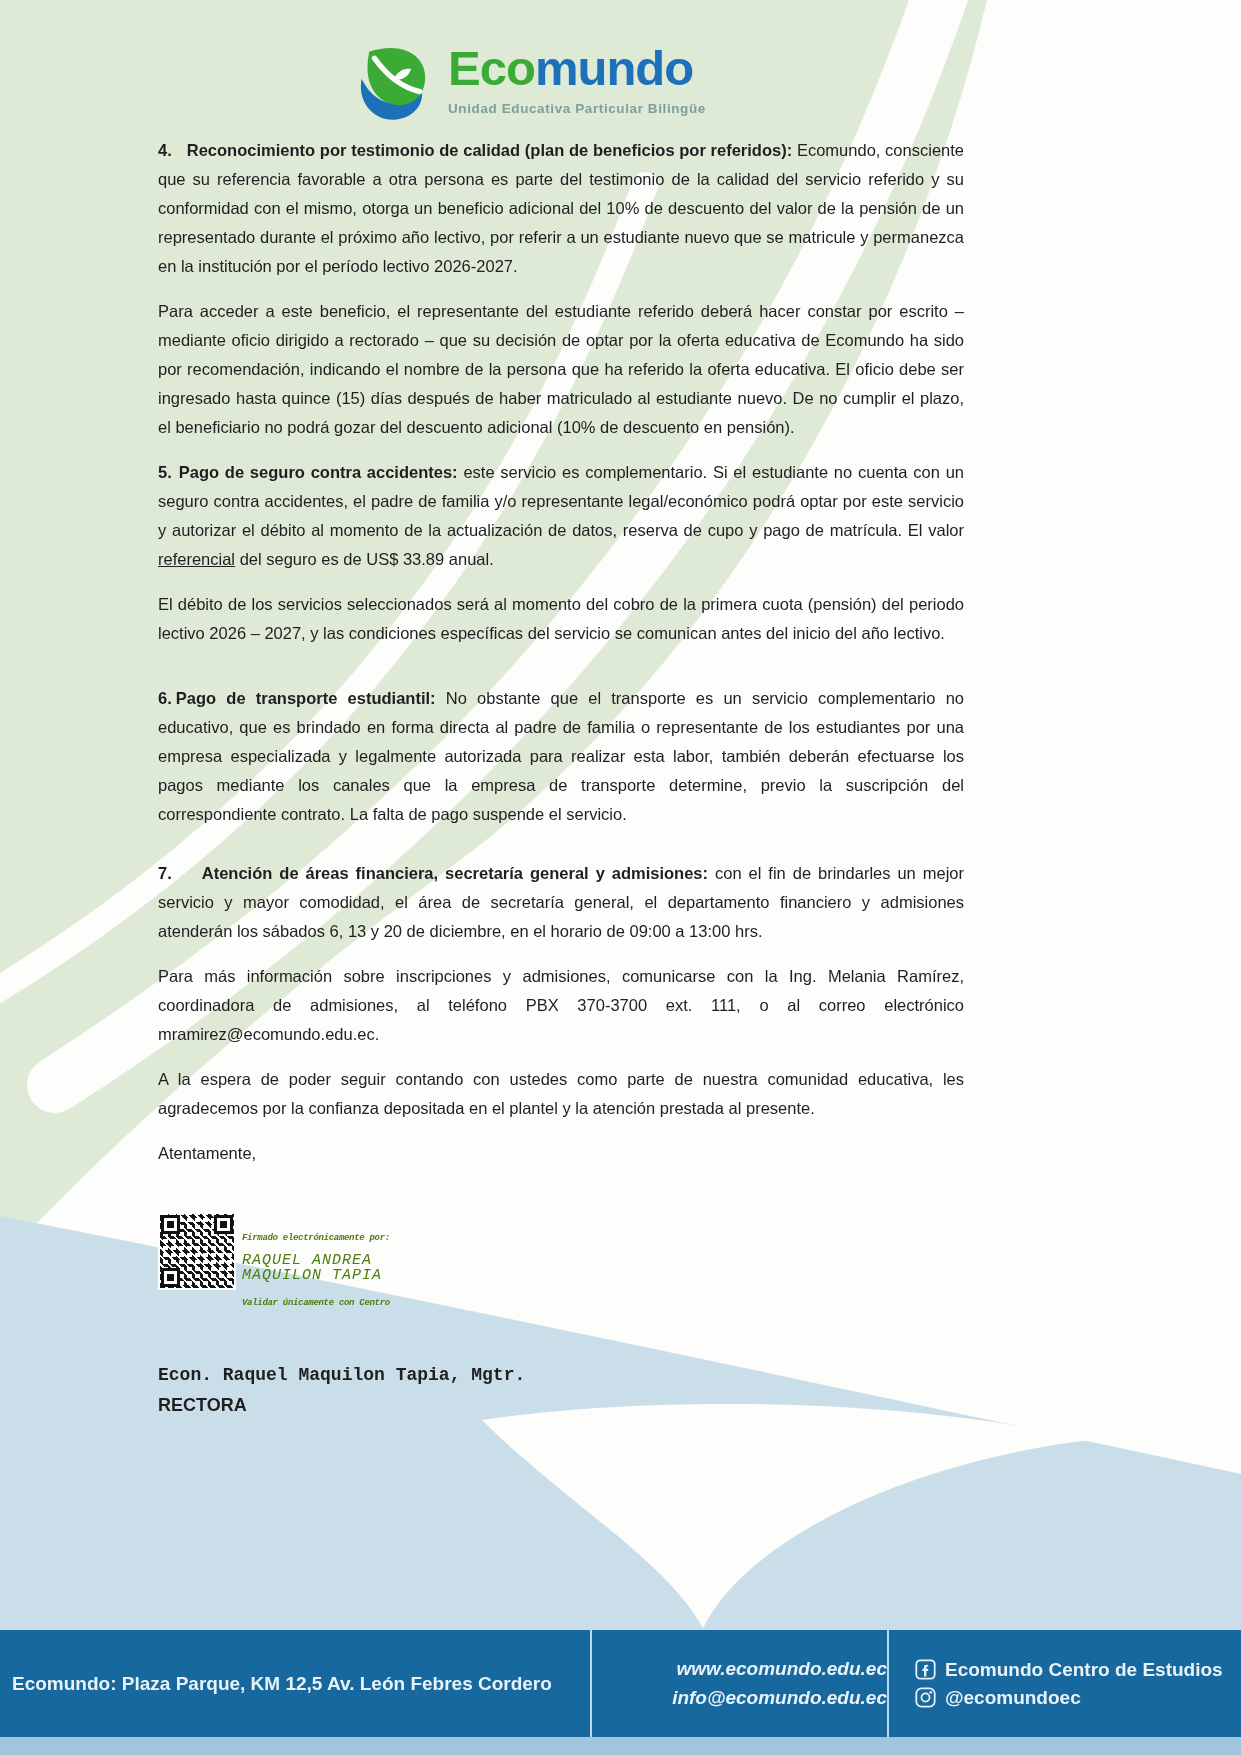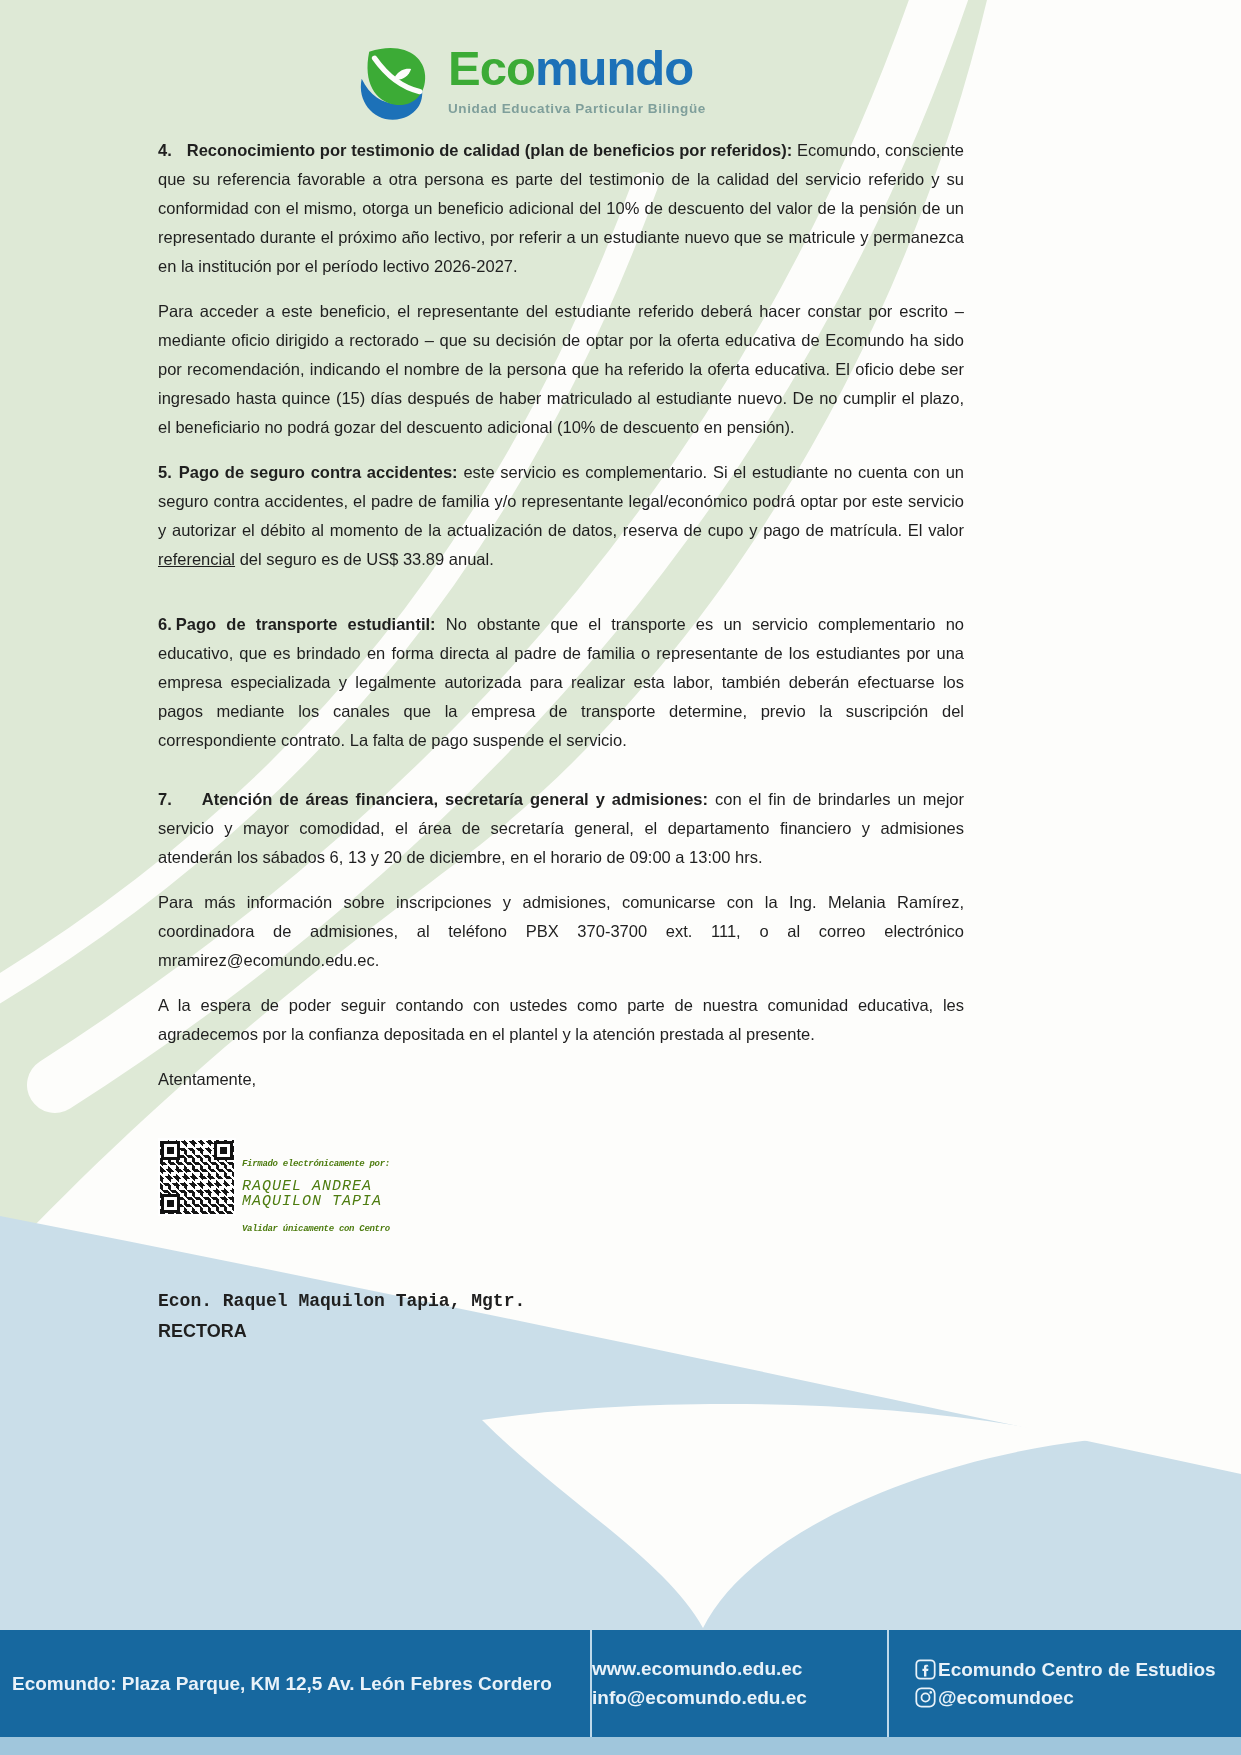--- a/index.html
+++ b/index.html
@@ -56,24 +56,24 @@
   .sig-name { margin-top:42px; font-size:18px; font-weight:bold; line-height:31px;font-family:Liberation Mono, monospace; }
   .sig-title { font-size:18px; font-weight:bold; }
 
   
   .footer {
     position:absolute; left:0; top:1630px; width:1241px; height:107px; z-index:3;
     background:#17689f; color:#e9f2f9; display:flex; align-items:stretch;
   }
   .footer .col { display:flex; flex-direction:column; justify-content:center; }
   .col-address { width:590px; padding-left:12px; box-sizing:border-box; font-size:19px; font-weight:600; }
-  .col-web { width:295px; border-left:2px solid #bed9ea; border-right:2px solid #bed9ea; align-items:flex-start; font-size:19px; font-weight:700; gap:7px; }
+  .col-web { width:295px; border-left:2px solid #bed9ea; border-right:2px solid #bed9ea; align-items:flex-end; font-size:19px; font-weight:700; gap:7px;font-style:italic; }
   .col-social { flex:1; padding-left:26px; box-sizing:border-box; font-size:19px; font-weight:700; gap:6px; }
   .addr-label { font-weight:800; }
-  .social-row { display:flex; align-items:center; gap:2px; }
+  .social-row { display:flex; align-items:center; gap:9px; }
   .social-icon { width:21px; height:21px; flex:0 0 auto; }
   .bottom-strip { position:absolute; left:0; top:1737px; width:1241px; height:18px; background:#a0c6dc; z-index:3; }
 </style>
 </head>
 <body>
 
 <div class="page">
 
   <svg class="bg" width="1241" height="1755" viewBox="0 0 1241 1755" aria-hidden="true">
     <rect x="0" y="0" width="1241" height="1755" fill="#fdfdfb"></rect>
@@ -102,20 +102,21 @@
   </header>
 
   <main class="content">
 
     <p><span class="lead">4.</span><span class="gap4"></span><span class="lead">Reconocimiento por testimonio de calidad (plan de beneficios por referidos):</span> <span>Ecomundo, consciente que su referencia favorable a otra persona es parte del testimonio de la calidad del servicio referido y su conformidad con el mismo, otorga un beneficio adicional del 10% de descuento del valor de la pensión de un representado durante el próximo año lectivo, por referir a un estudiante nuevo que se matricule y permanezca en la institución por el período lectivo 2026-2027.</span></p>
 
     <p><span>Para acceder a este beneficio, el representante del estudiante referido deberá hacer constar por escrito – mediante oficio dirigido a rectorado – que su decisión de optar por la oferta educativa de Ecomundo ha sido por recomendación, indicando el nombre de la persona que ha referido la oferta educativa. El oficio debe ser ingresado hasta quince (15) días después de haber matriculado al estudiante nuevo. De no cumplir el plazo, el beneficiario no podrá gozar del descuento adicional (10% de descuento en pensión).</span></p>
 
     <p><span class="lead">5.</span><span class="gap5"></span><span class="lead">Pago de seguro contra accidentes:</span> <span>este servicio es complementario. Si el estudiante no cuenta con un seguro contra accidentes, el padre de familia y/o representante legal/económico podrá optar por este servicio y autorizar el débito al momento de la actualización de datos, reserva de cupo y pago de matrícula. El valor </span><span class="u">referencial</span><span> del seguro es de US$ 33.89 anual.</span></p>
 
+    <p><span>El débito de los servicios seleccionados será al momento del cobro de la primera cuota (pensión) del periodo lectivo 2026 – 2027, y las condiciones específicas del servicio se comunican antes del inicio del año lectivo.</span></p>
 
     <p class="sp-lg"><span class="lead">6.</span><span class="gap6"></span><span class="lead">Pago de transporte estudiantil:</span> <span>No obstante que el transporte es un servicio complementario no educativo, que es brindado en forma directa al padre de familia o representante de los estudiantes por una empresa especializada y legalmente autorizada para realizar esta labor, también deberán efectuarse los pagos mediante los canales que la empresa de transporte determine, previo la suscripción del correspondiente contrato. La falta de pago suspende el servicio.</span></p>
 
     <p class="sp-md"><span class="lead">7.</span><span class="gap7"></span><span class="lead">Atención de áreas financiera, secretaría general y admisiones:</span> <span>con el fin de brindarles un mejor servicio y mayor comodidad, el área de secretaría general, el departamento financiero y admisiones atenderán los sábados 6, 13 y 20 de diciembre, en el horario de 09:00 a 13:00 hrs.</span></p>
 
     <p><span>Para más información sobre inscripciones y admisiones, comunicarse con la Ing. Melania Ramírez, coordinadora de admisiones, al teléfono PBX 370-3700 ext. 111, o al correo electrónico mramirez@ecomundo.edu.ec.</span></p>
 
     <p><span>A la espera de poder seguir contando con ustedes como parte de nuestra comunidad educativa, les agradecemos por la confianza depositada en el plantel y la atención prestada al presente.</span></p>
 
     <p class="closing">Atentamente,</p>

